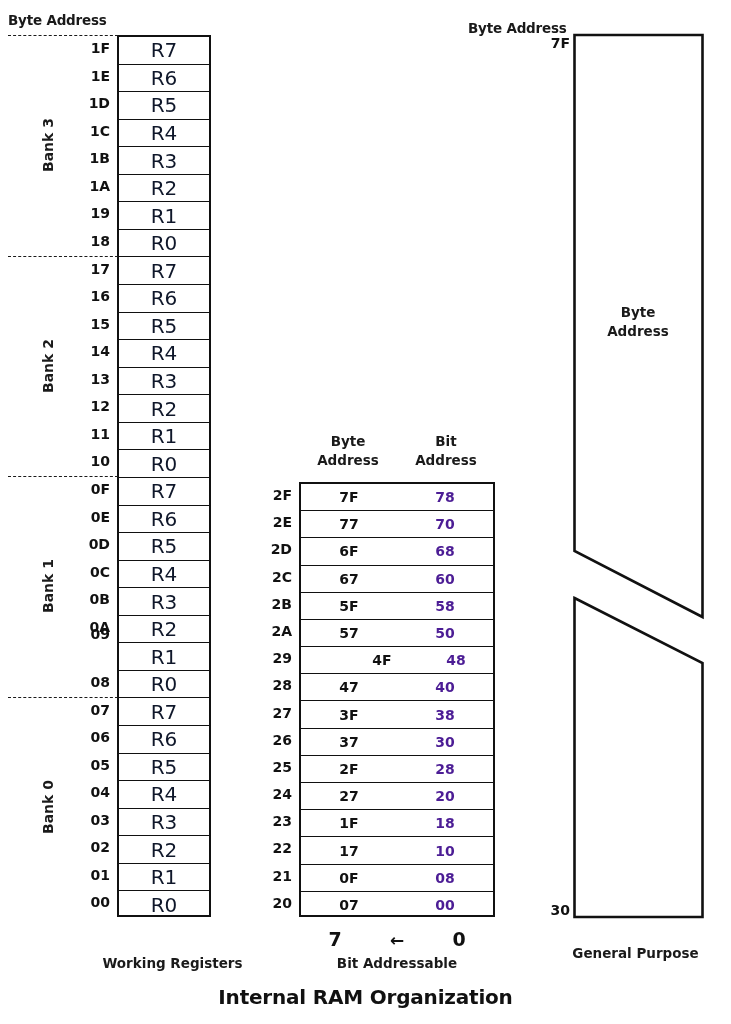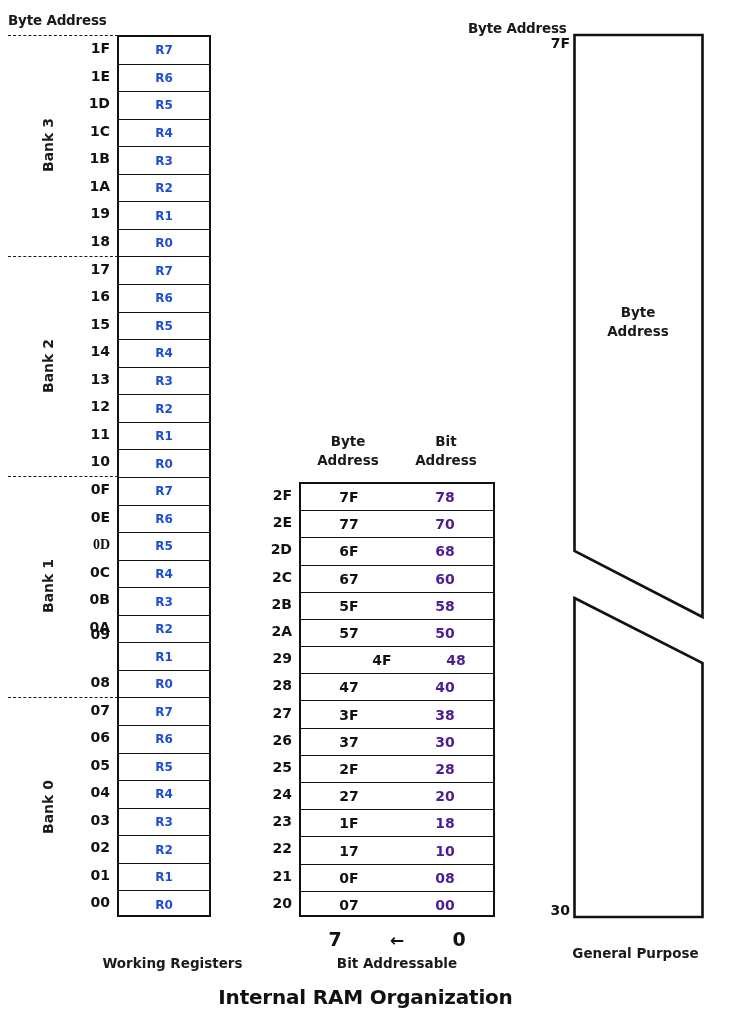--- a/index.html
+++ b/index.html
@@ -28,23 +28,23 @@
   }
   .addr {
     font-weight: bold;
     font-size: 14px;
     color: #111111;
     text-align: right;
     white-space: pre;
     line-height: 1;
   }
   .cellval {
-    font-weight: bold;
-    font-size: 12px;
-    color: #1d4ed8;
+    font-weight: normal;
+    font-size: 20px;
+    color: #0f172a;
     white-space: pre;
     line-height: 1;
   }
 
   
   #left-table {
     left: 117px;
     top: 35px;
     width: 94px;
     height: 882px;
@@ -307,21 +307,21 @@
     <div class="addr addr-left" style="top: 255.5px;">17</div>
     <div class="addr addr-left" style="top: 283.062px;">16</div>
     <div class="addr addr-left" style="top: 310.625px;">15</div>
     <div class="addr addr-left" style="top: 338.188px;">14</div>
     <div class="addr addr-left" style="top: 365.75px;">13</div>
     <div class="addr addr-left" style="top: 393.312px;">12</div>
     <div class="addr addr-left" style="top: 420.875px;">11</div>
     <div class="addr addr-left" style="top: 448.438px;">10</div>
     <div class="addr addr-left" style="top: 476px;">0F</div>
     <div class="addr addr-left" style="top: 503.562px;">0E</div>
-    <div class="addr addr-left" style="top: 531.125px; font-family: Liberation Serif, serif;">0D</div>
+    <div class="addr addr-left" style="top: 531.125px;">0D</div>
     <div class="addr addr-left" style="top: 558.688px;">0C</div>
     <div class="addr addr-left" style="top: 586.25px;">0B</div>
     <div class="addr addr-left" style="top: 613.812px;">0A</div>
     <div class="addr addr-left" style="top: 621px;">09</div>
     <div class="addr addr-left" style="top: 668.938px;">08</div>
     <div class="addr addr-left" style="top: 696.5px;">07</div>
     <div class="addr addr-left" style="top: 724.062px;">06</div>
     <div class="addr addr-left" style="top: 751.625px;">05</div>
     <div class="addr addr-left" style="top: 779.188px;">04</div>
     <div class="addr addr-left" style="top: 806.75px;">03</div>

